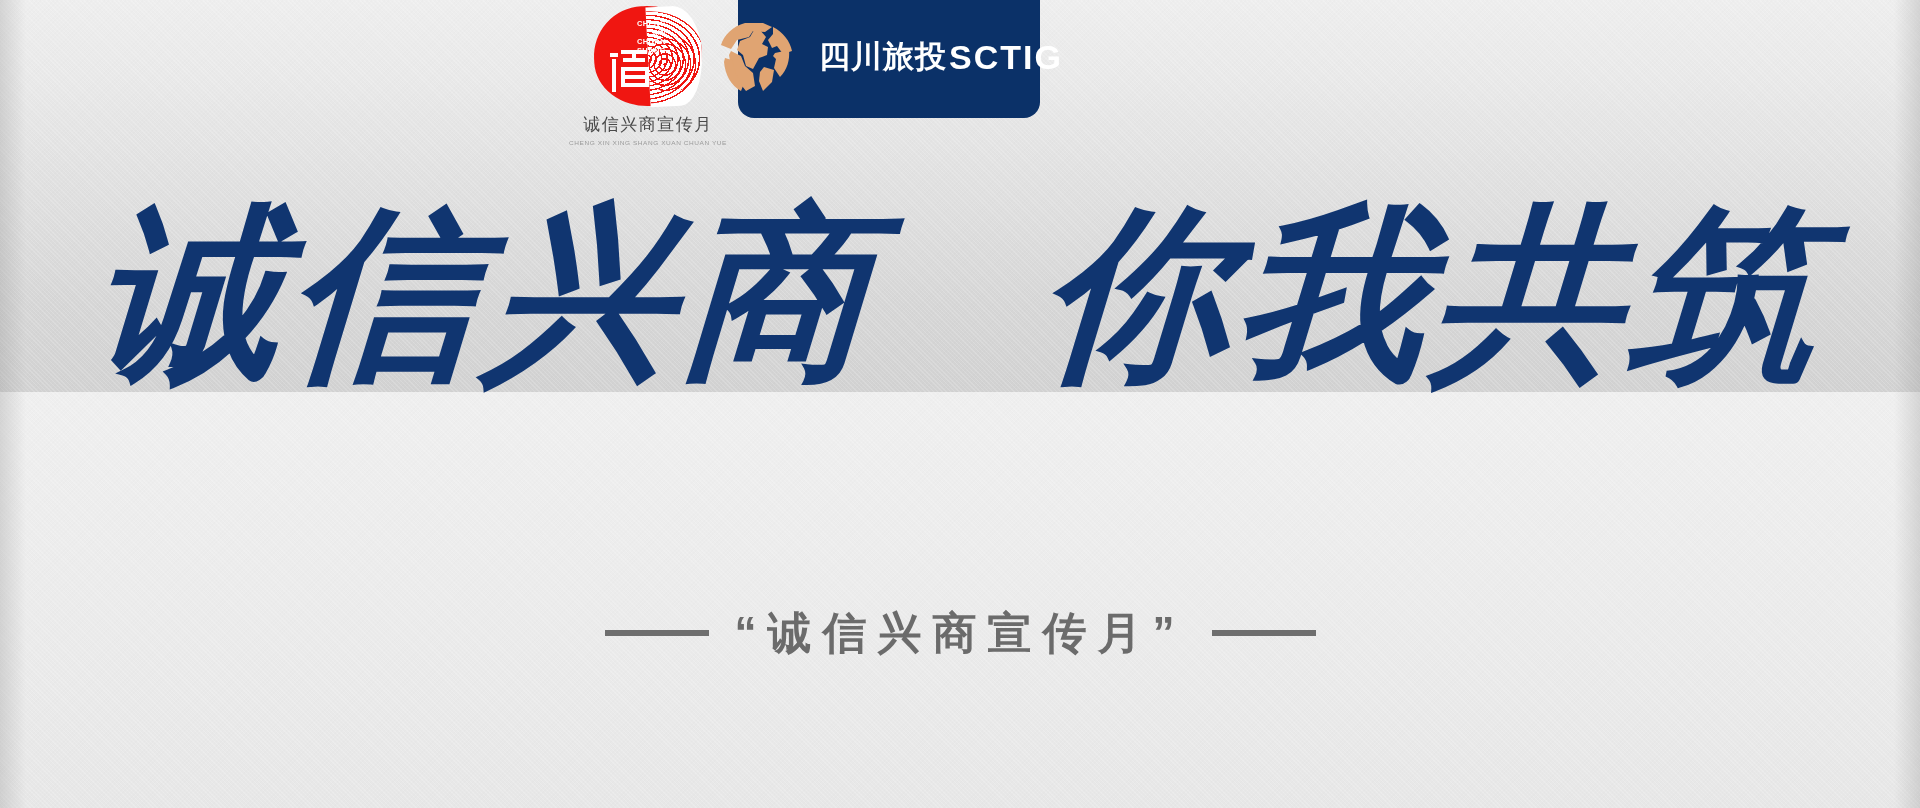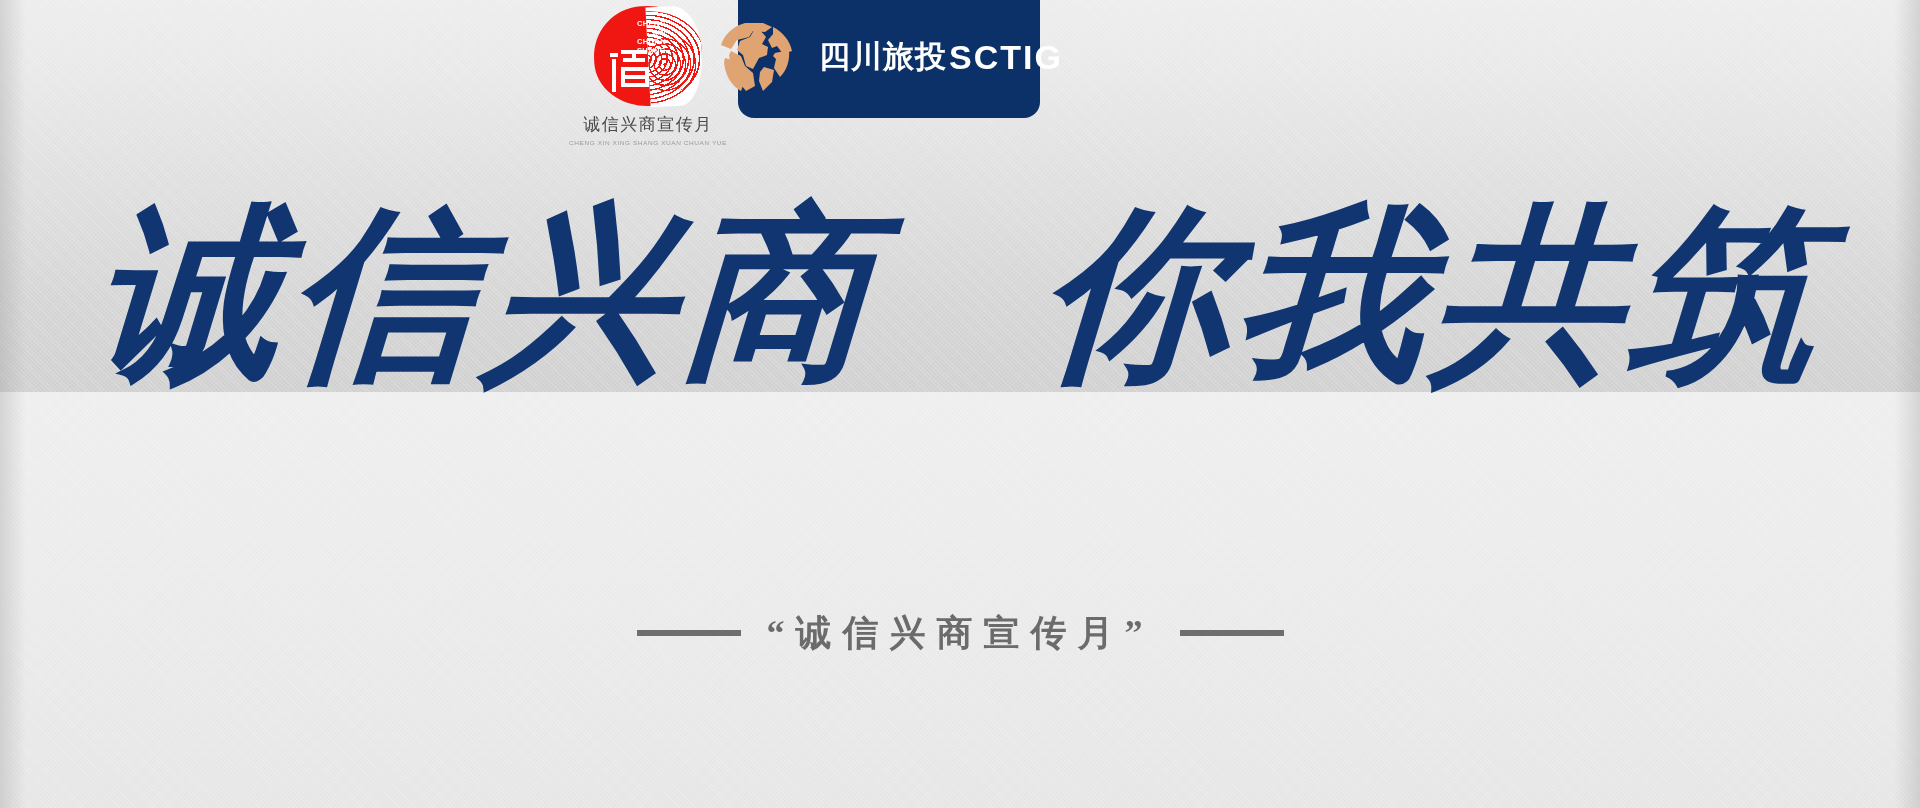--- a/index.html
+++ b/index.html
@@ -229,26 +229,26 @@
     gap: 26px;
   }
   .sub-rule {
     display: block;
     width: 104px;
     height: 6px;
     background: #6e6e6e;
   }
   .sub-text {
     color: #6b6b6b;
-    font-size: 36px;
+    font-size: 44px;
     line-height: 62px;
     font-weight: 700;
     letter-spacing: 11px;
     white-space: nowrap;
-    font-family: Liberation Serif, serif;
+    font-family: Liberation Sans, sans-serif;
     text-align: right;
   }
 </style>
 </head>
 <body>
 
 <div class="banner">
 
   <div class="bg-upper"></div>
   <div class="bg-lower"></div>

